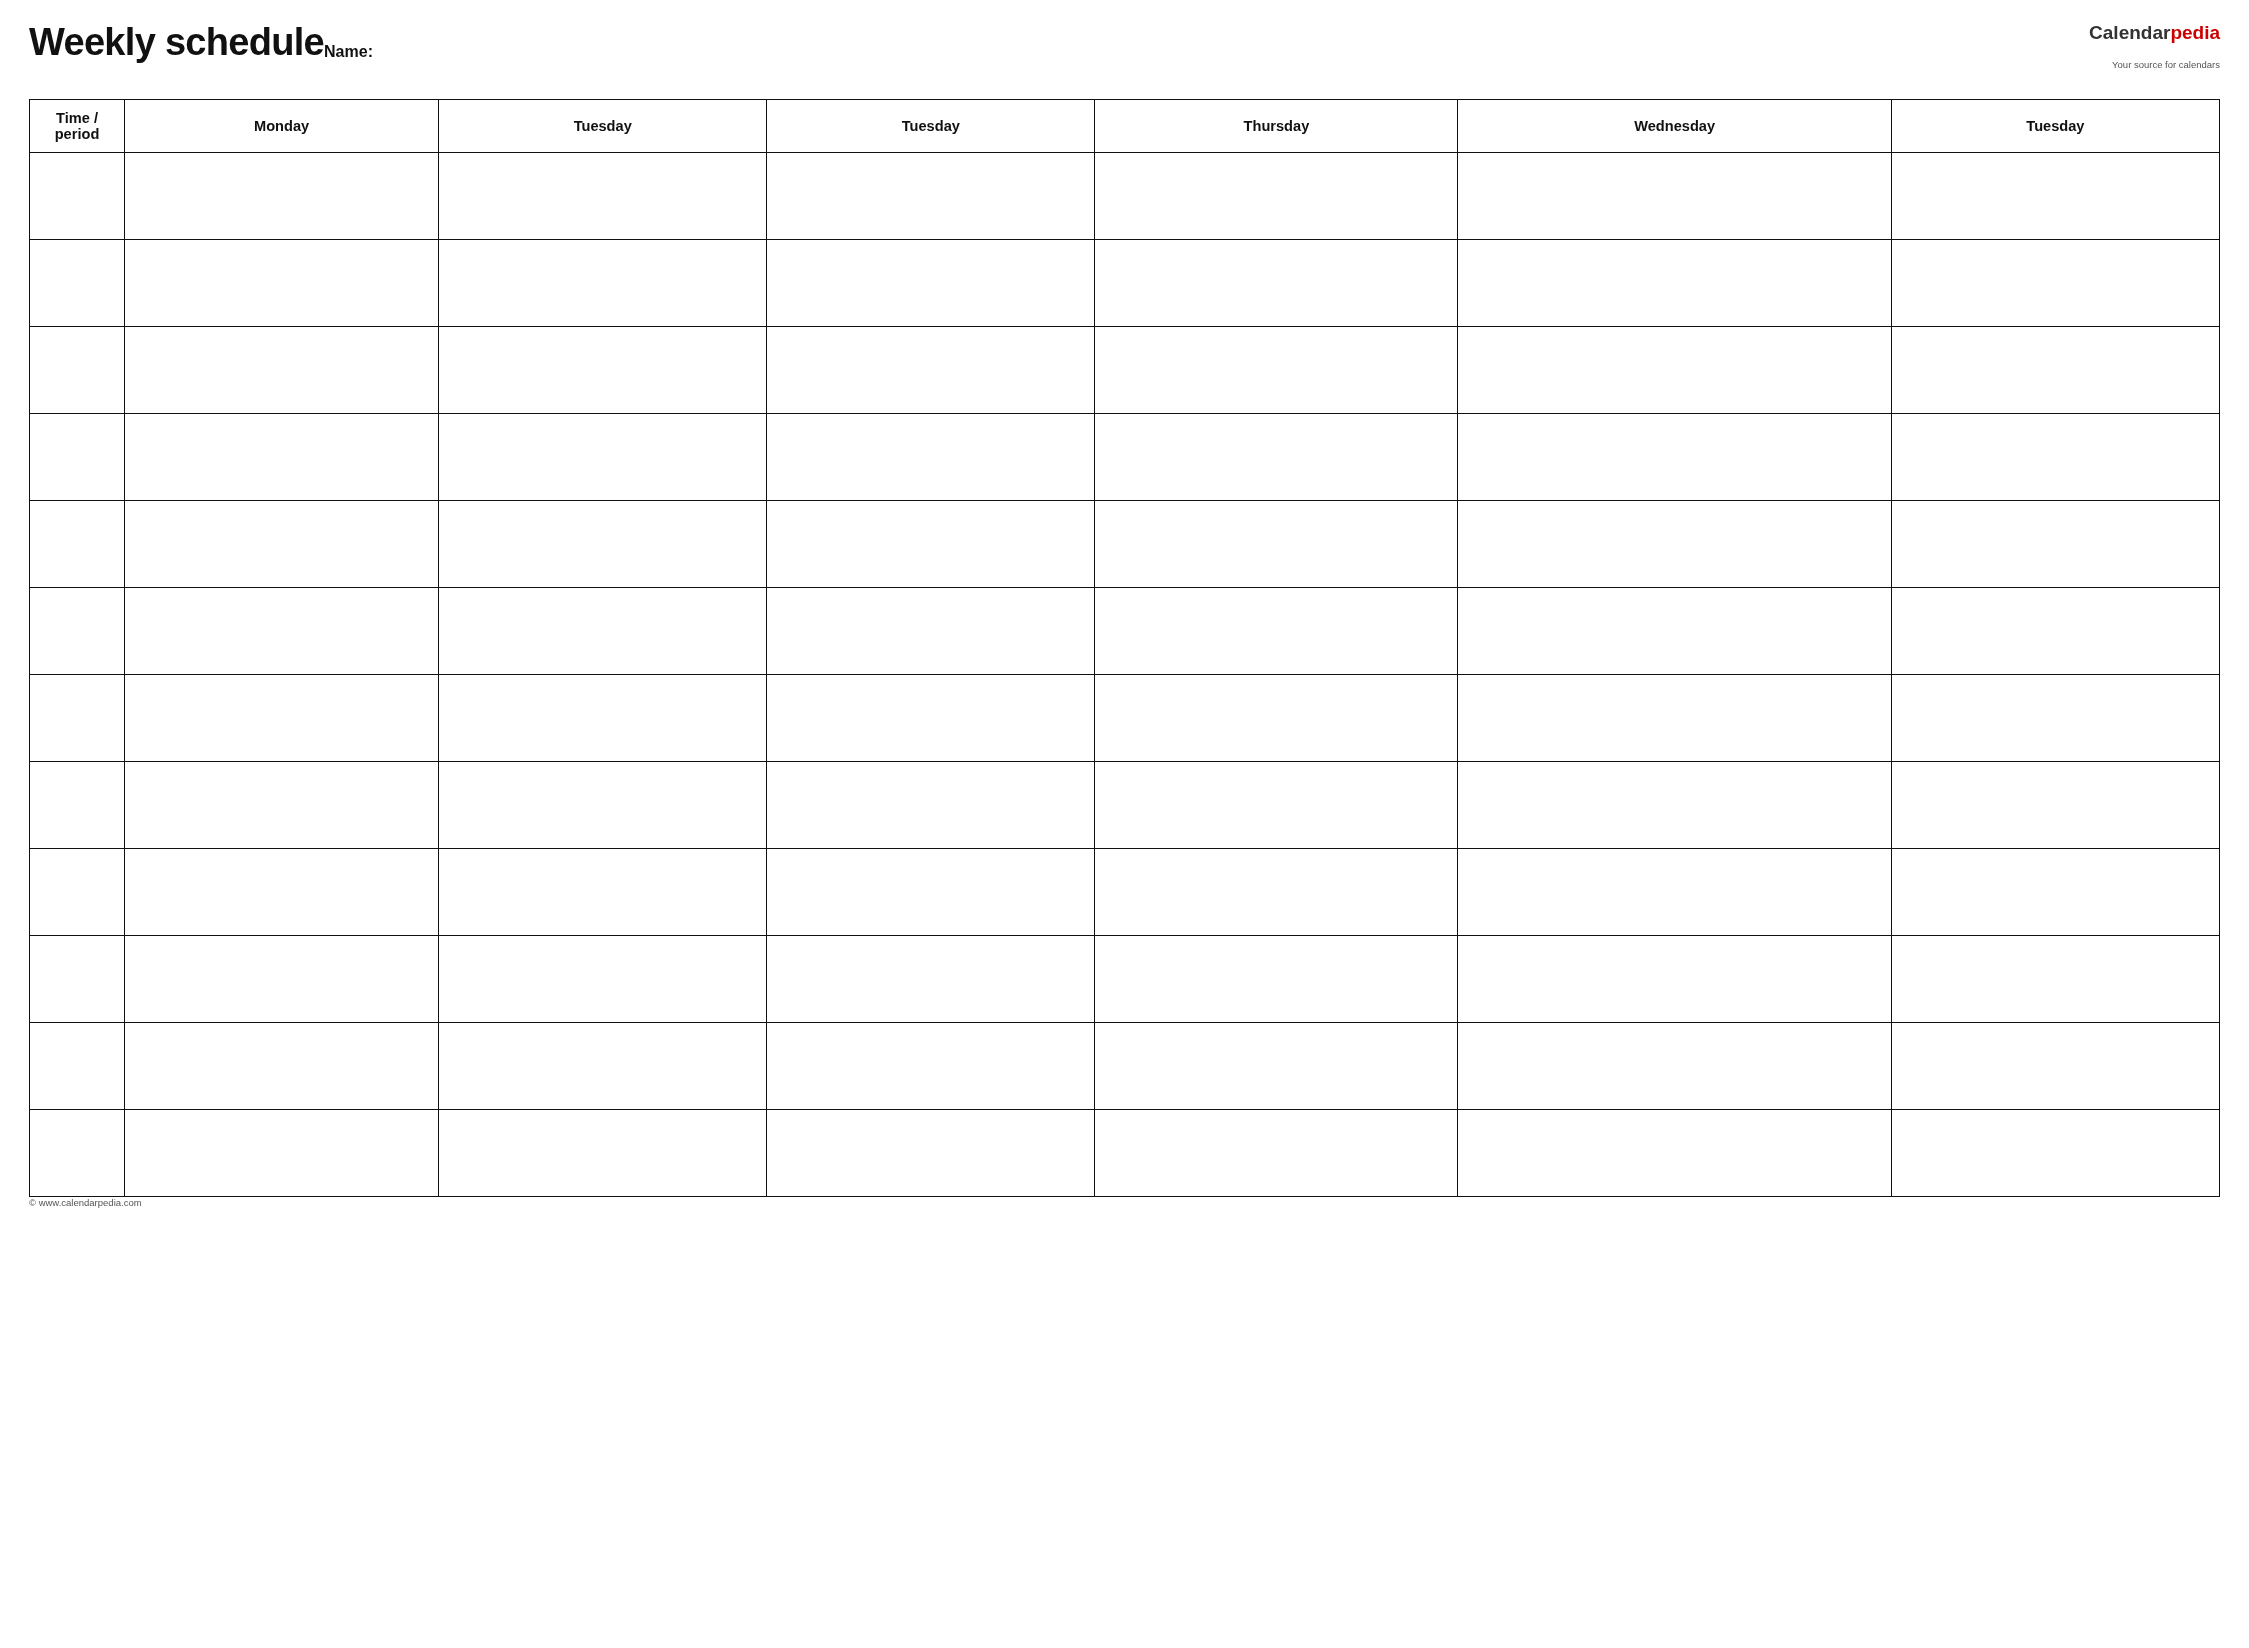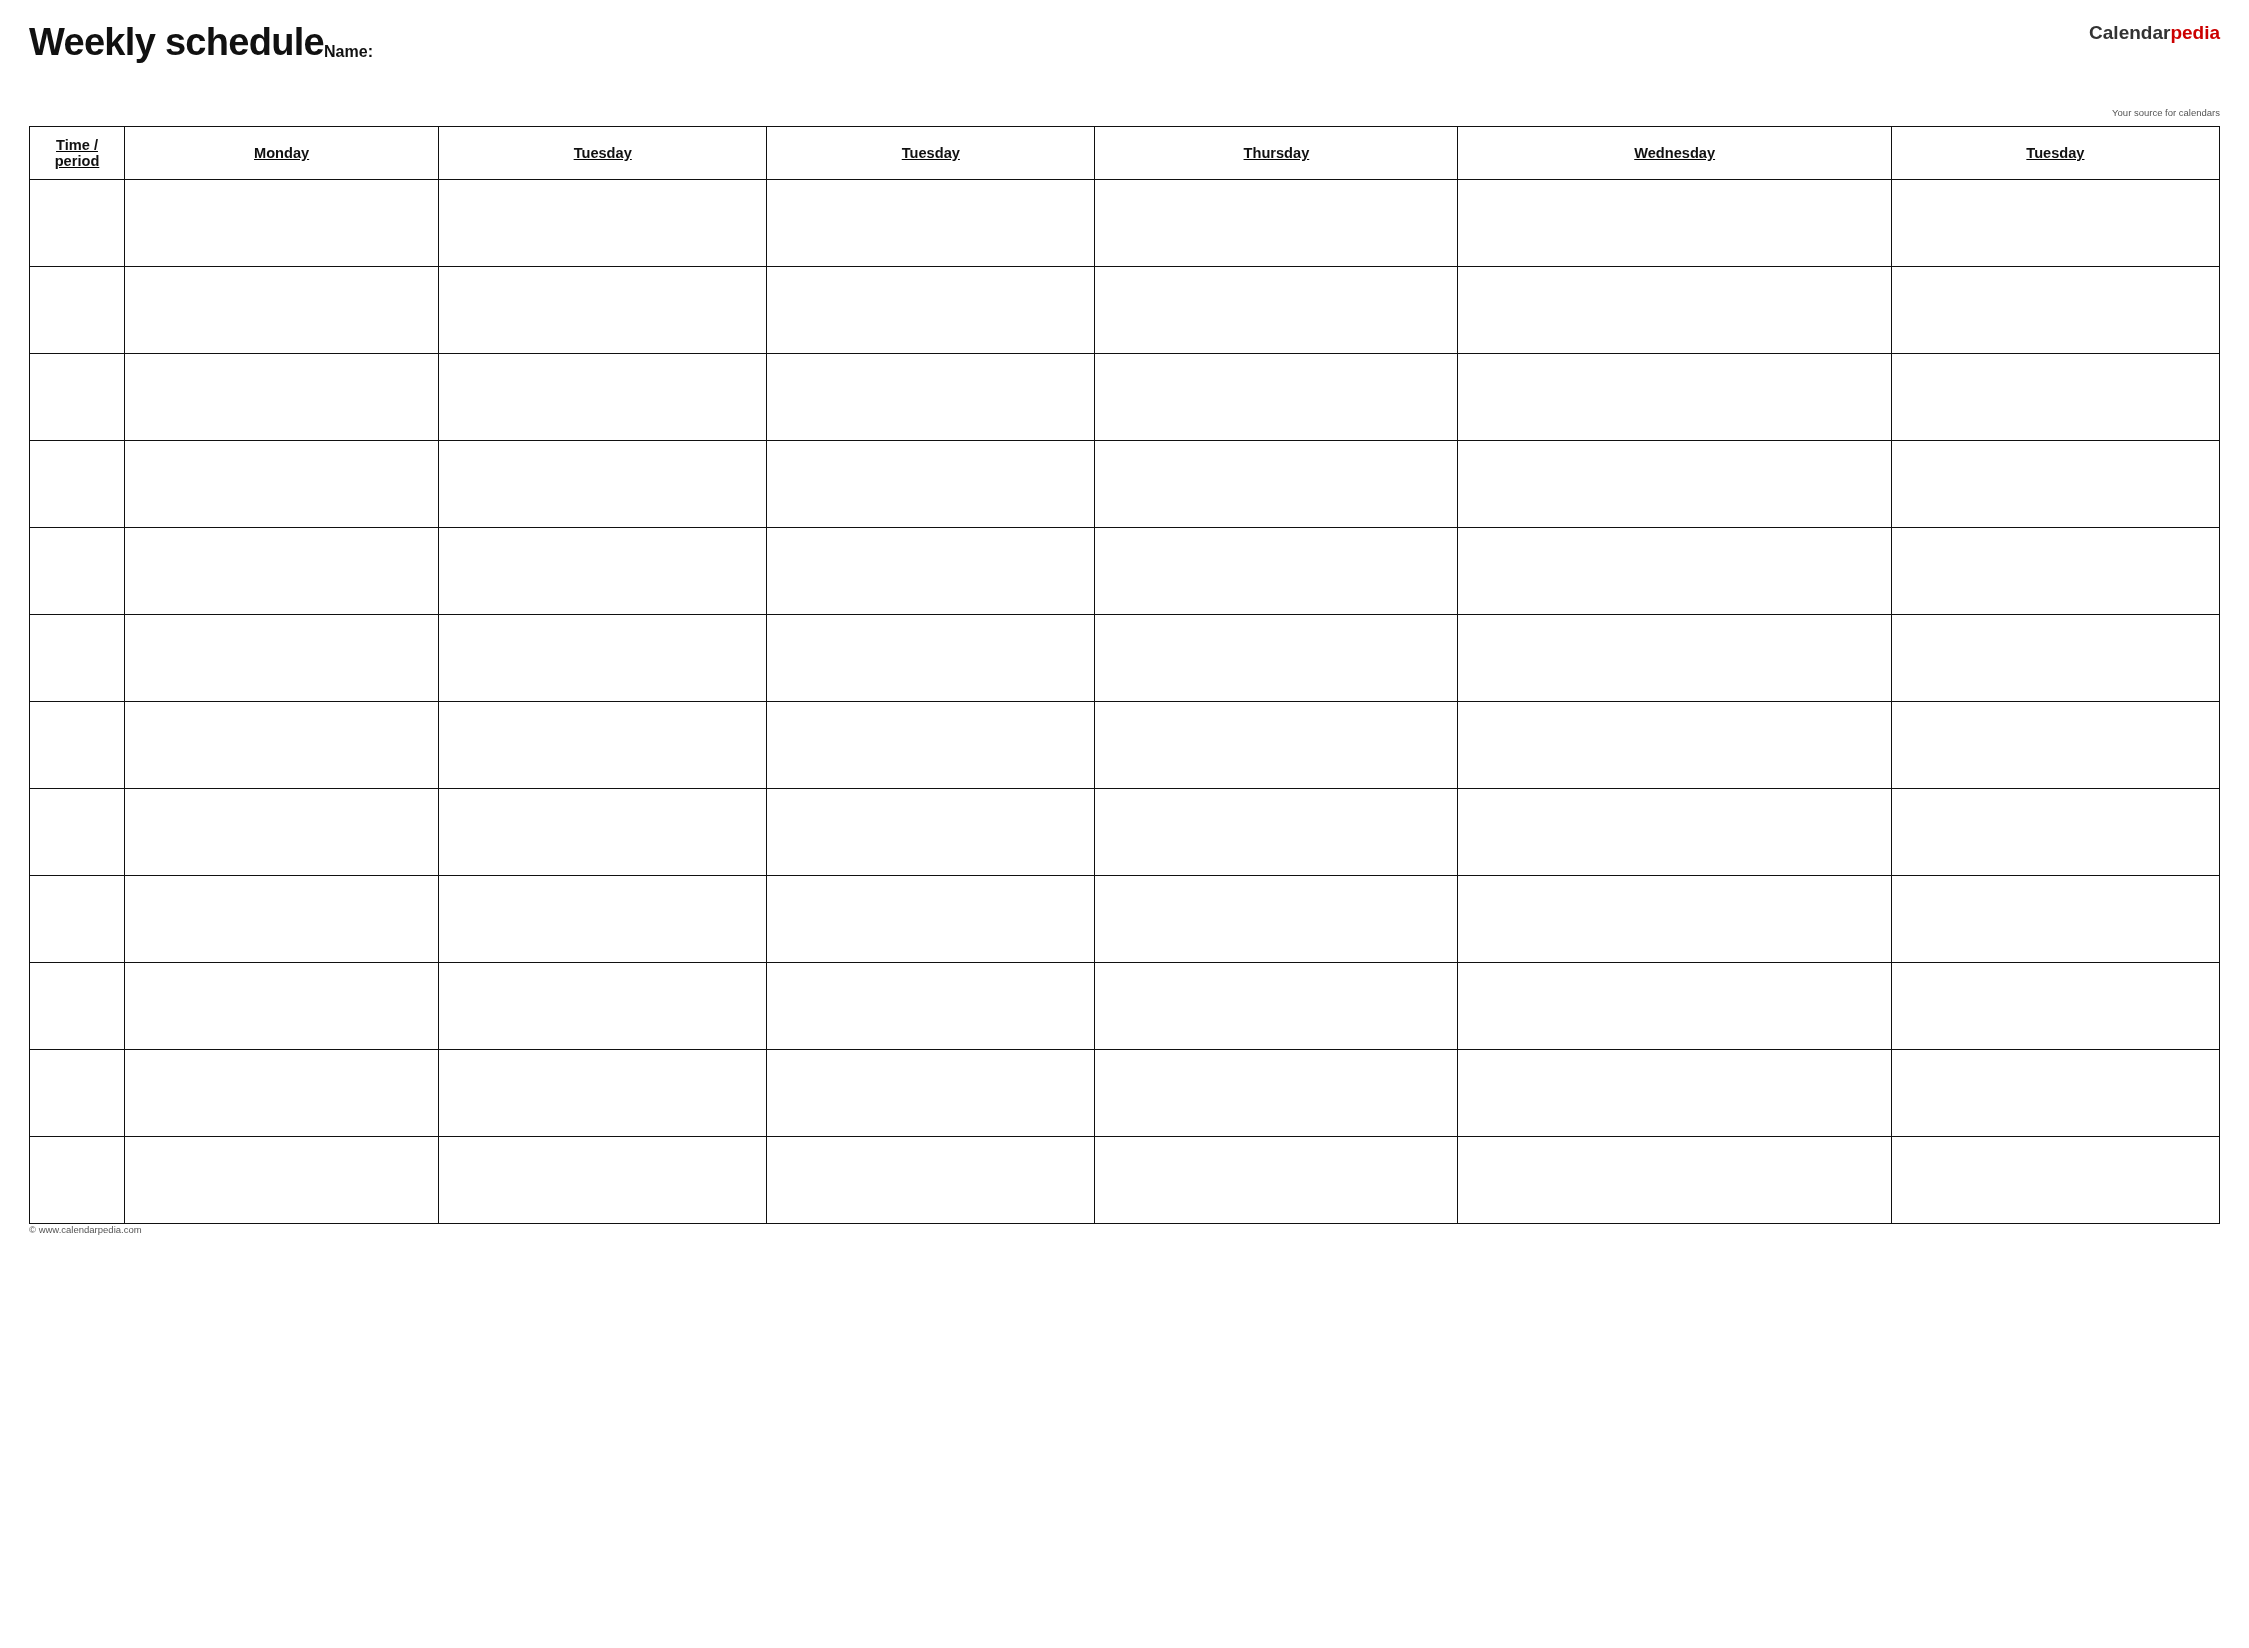--- a/index.html
+++ b/index.html
@@ -40,21 +40,20 @@
       font-weight: bold;
       color: #111111;
       margin-top: 21px;
     }
 
     .logo-section {
       display: flex;
       flex-direction: column;
       align-items: flex-end;
       text-align: right;
-      gap: 48px;
     }
 
     .logo-text {
       font-size: 19px;
       font-weight: bold;
       color: #333333;
       line-height: 1.2;
     }
 
     .logo-text span.red {
@@ -63,23 +62,22 @@
 
     .logo-subtext {
       font-size: 9.5px;
       color: #555555;
       margin-top: 14px;
     }
 
     .schedule-table {
       width: 100%;
       border-collapse: collapse;
-      margin-top: 8px;
+      margin-top: 29px;
       border: 1.8px solid #111111;
-      text-decoration: underline;
     }
 
     .schedule-table th,
     .schedule-table td {
       border: 1.1px solid #111111;
       padding: 0;
     }
 
     .schedule-table thead th {
       background: #ffffff;

